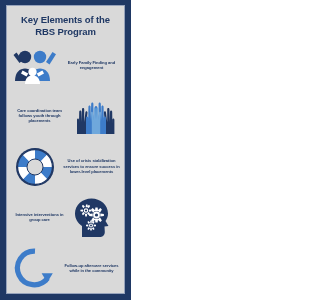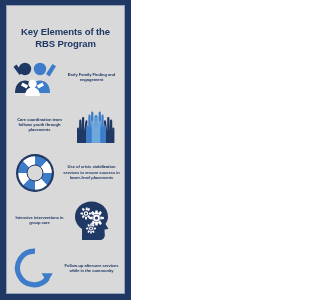--- a/index.html
+++ b/index.html
@@ -31,21 +31,21 @@
     background: #d9d9d9;
     border: 1px solid #97a3bb;
     display: flex;
     flex-direction: column;
     align-items: stretch;
     overflow: hidden;
   }
 
   .title-wrap {
     flex: 0 0 auto;
-    padding: 20px 6px 4px 6px;
+    padding: 8px 6px 4px 6px;
     text-align: center;
   }
   .title {
     color: #1f3864;
     font-weight: bold;
     font-size: 9.5px;
     line-height: 11.5px;
     letter-spacing: -0.1px;
   }
 

